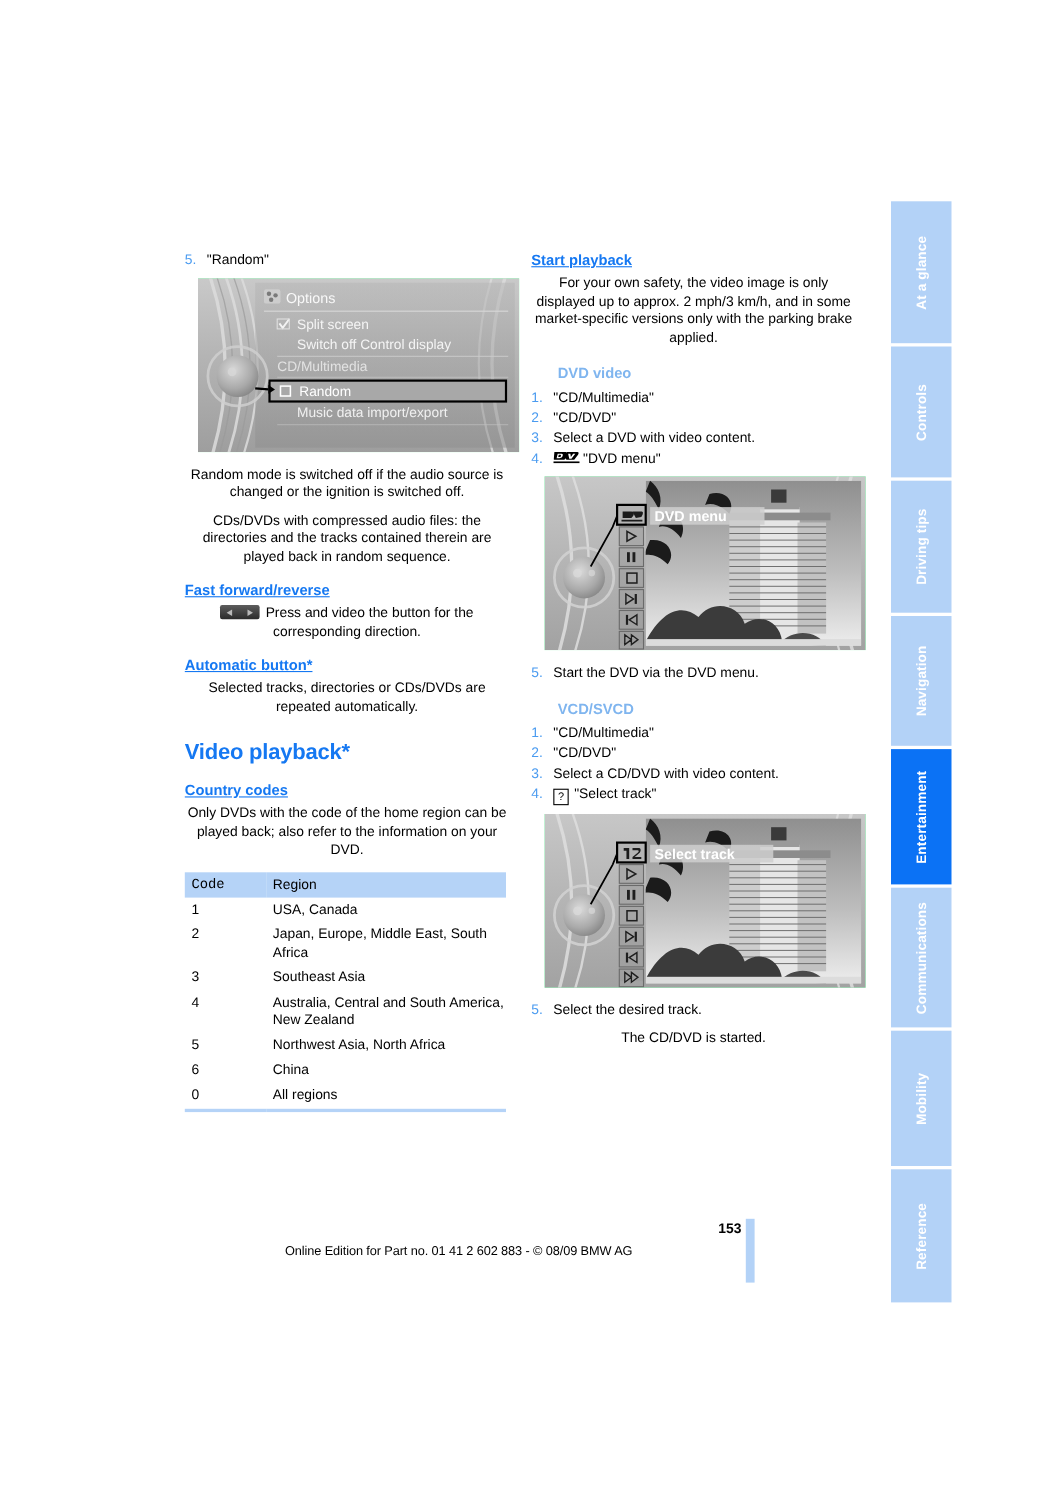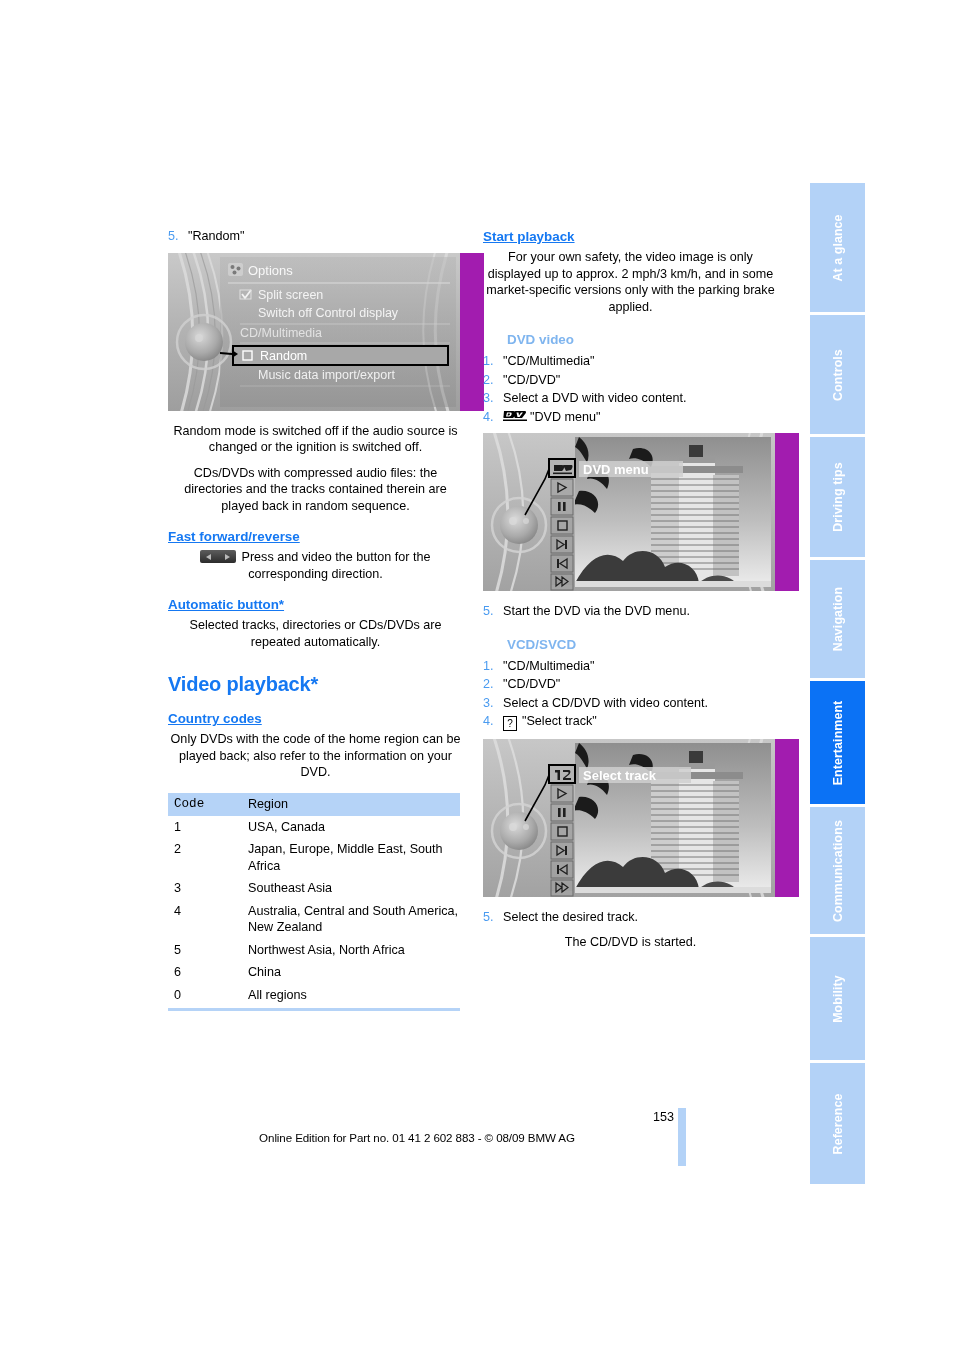--- a/index.html
+++ b/index.html
@@ -120,26 +120,26 @@
     font-size: 10px;
     line-height: 13px;
     text-align: center;
     vertical-align: -2px;
     margin-right: 5px;
     font-family: "Liberation Sans", sans-serif;
   }
 
   
   .fig {
-    width: 316px;
+    width: 292px;
     height: 158px;
-    margin: 6px 0 12px 0;
+    margin: 6px 0 12px 12px;
     position: relative;
     overflow: hidden;
-    background: #a21caf;
+    background: #86efac;
   }
   .fig svg { display: block; }
 
   
   table.codes {
     border-collapse: collapse;
     width: 292px;
     margin-top: 12px;
     font-size: 12.6px;
   }
@@ -187,20 +187,21 @@
   .tab.active { background: #0b72f5; }
 
   
   .pagenum {
     position: absolute;
     left: 608px;
     top: 1110px;
     width: 66px;
     text-align: right;
     font-size: 12.6px;
+    font-weight: bold;
   }
   .footer-note {
     position: absolute;
     left: 168px;
     top: 1131px;
     width: 498px;
     text-align: center;
     font-size: 11.6px;
     letter-spacing: -0.1px;
   }

